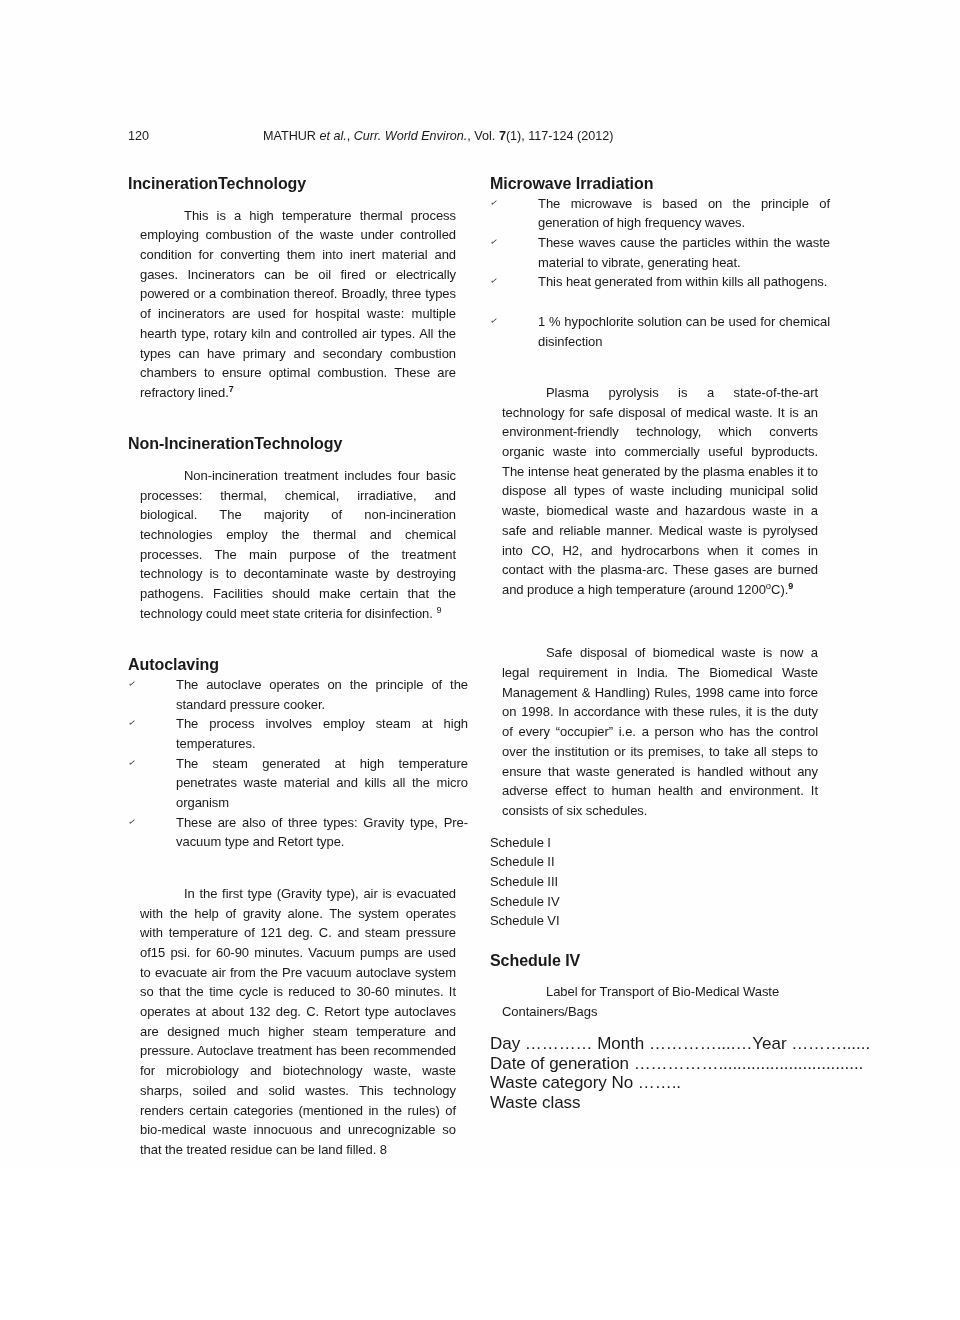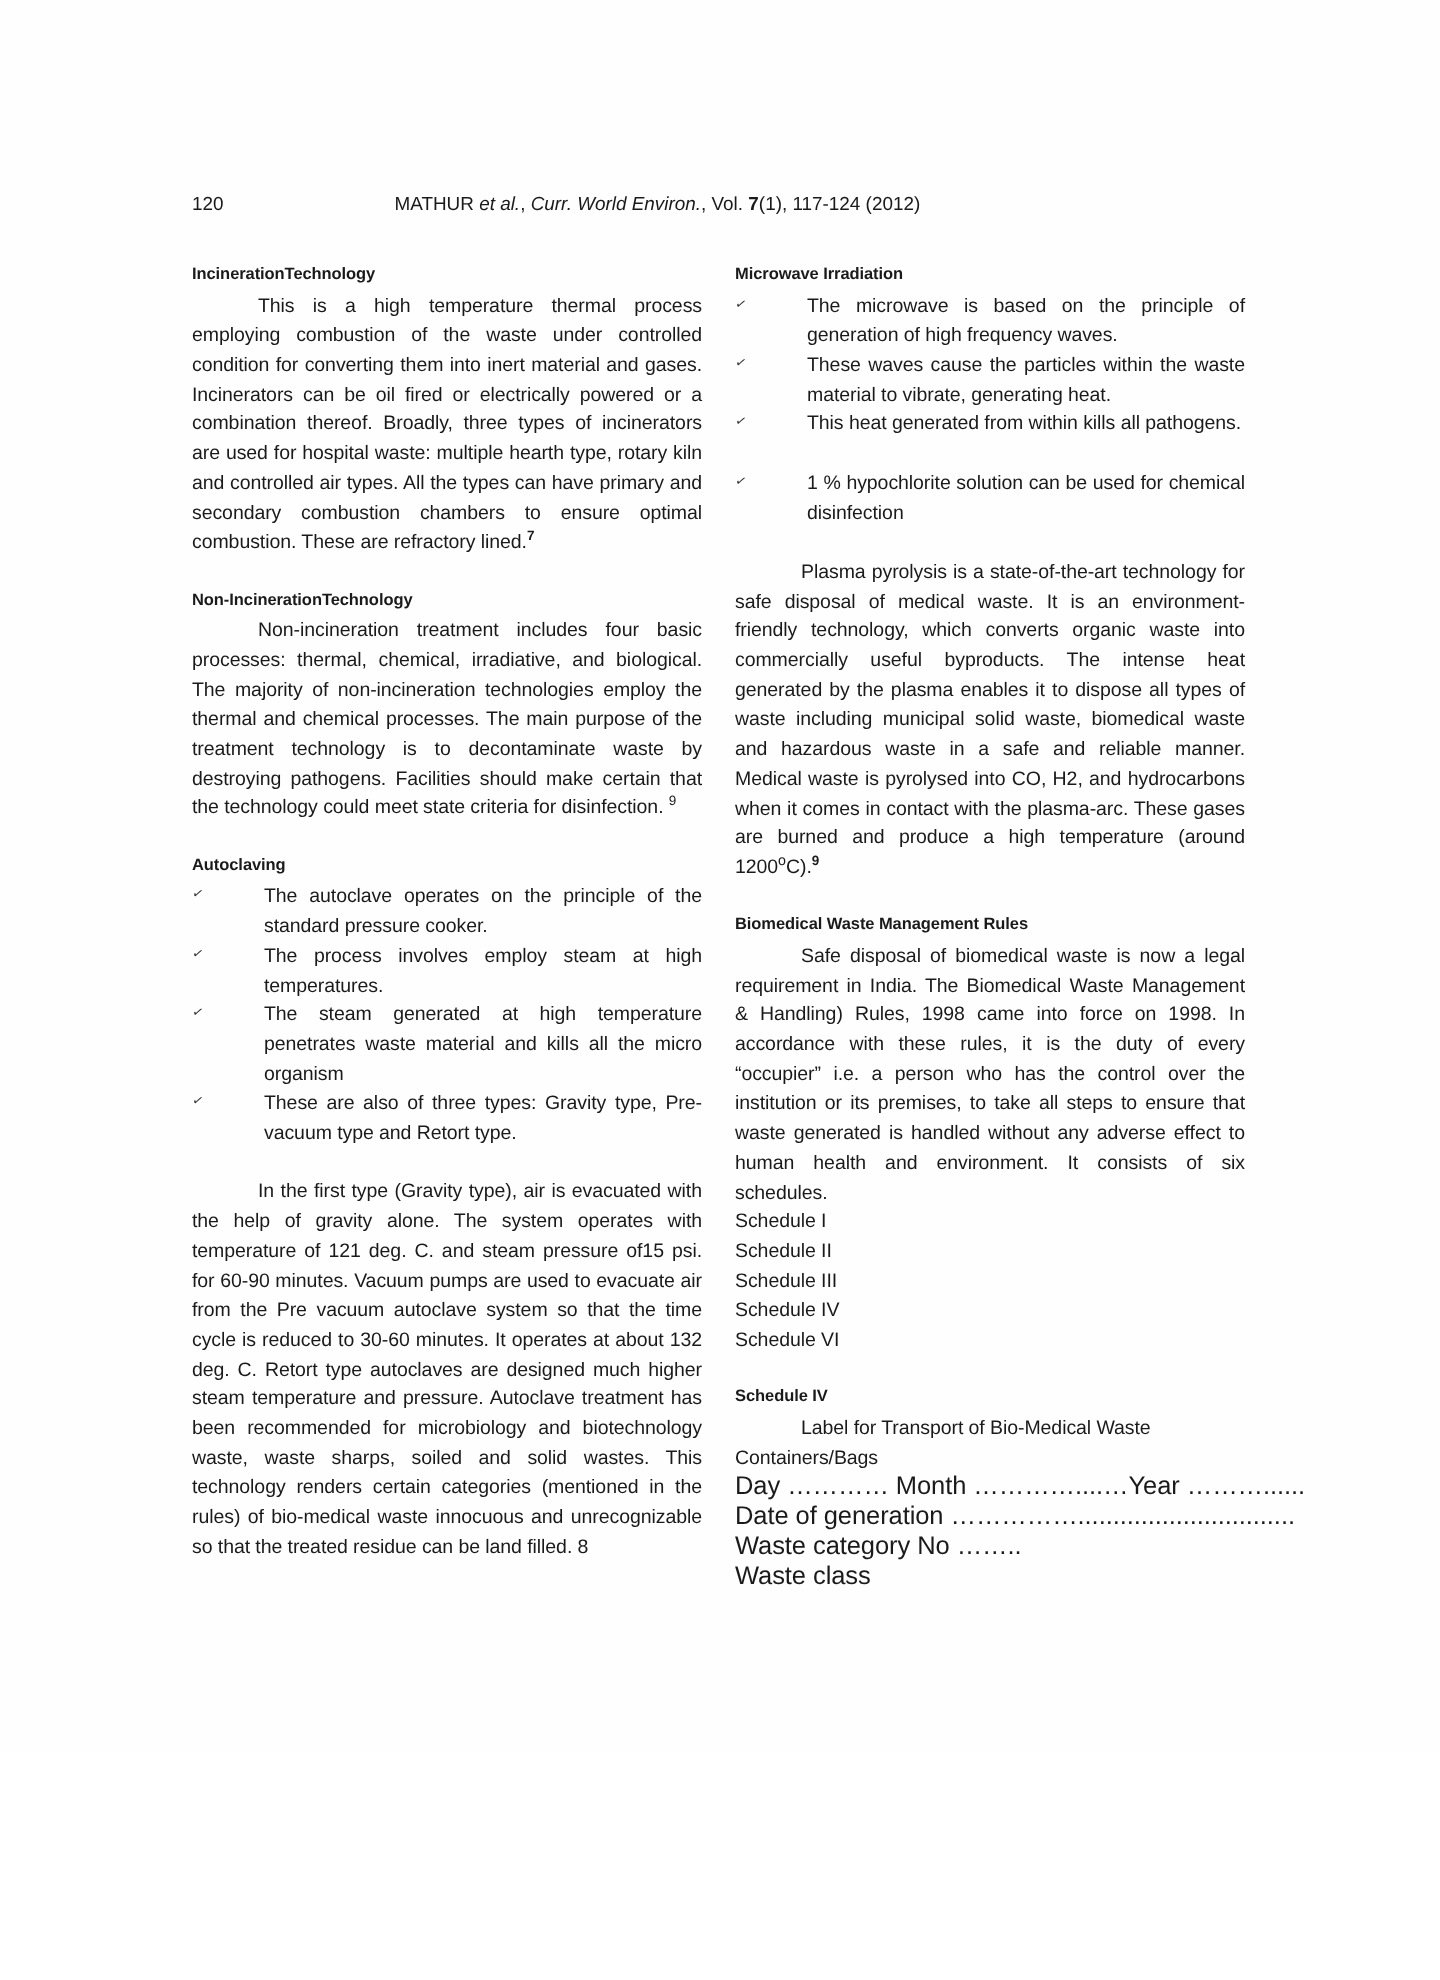--- a/index.html
+++ b/index.html
@@ -49,31 +49,31 @@
     top: 174px;
     width: 702px;
     display: flex;
     gap: 22px;
   }
   .col {
     width: 340px;
   }
   
   h2.head {
-    font-size: 11px;
+    font-size: 16px;
     font-weight: bold;
     line-height: 19.6px;
     margin: 0;
     padding: 0;
     letter-spacing: -0.05px;
   }
   p.para {
     font-size: 13px;
     line-height: 19.7px;
-    margin: 0;
+    margin: 12px;
     padding: 0;
     text-align: justify;
     text-justify: inter-word;
     letter-spacing: -0.05px;
   }
   p.para.indent {
     text-indent: 44px;
   }
   p.para.flush {
     text-align: left;
@@ -209,21 +209,20 @@
           <span class="txt">1 % hypochlorite solution can be used for chemical disinfection</span>
         </li>
       </ul>
 
       <div class="gap-sm"></div>
 
       <p class="para indent"><span>Plasma pyrolysis is a state-of-the-art technology for safe disposal of medical waste. It is an environment-friendly technology, which converts organic waste into commercially useful byproducts. The intense heat generated by the plasma enables it to dispose all types of waste including municipal solid waste, biomedical waste and hazardous waste in a safe and reliable manner. Medical waste is pyrolysed into CO, H2, and hydrocarbons when it comes in contact with the plasma-arc. These gases are burned and produce a high temperature (around 1200</span><span class="deg">o</span><span>C).</span><sup>9</sup></p>
 
       <div class="gap-sm"></div>
 
-      <h2 class="head">Biomedical Waste Management Rules</h2>
       <p class="para indent">Safe disposal of biomedical waste is now a legal requirement in India. The Biomedical Waste Management &amp; Handling) Rules, 1998 came into force on 1998. In accordance with these rules, it is the duty of every “occupier” i.e. a person who has the control over the institution or its premises, to take all steps to ensure that waste generated is handled without any adverse effect to human health and environment.  It consists of six schedules.</p>
 
       <div class="schedlist">
         <div>Schedule I</div>
         <div>Schedule II</div>
         <div>Schedule III</div>
         <div>Schedule IV</div>
         <div>Schedule VI</div>
       </div>
 

